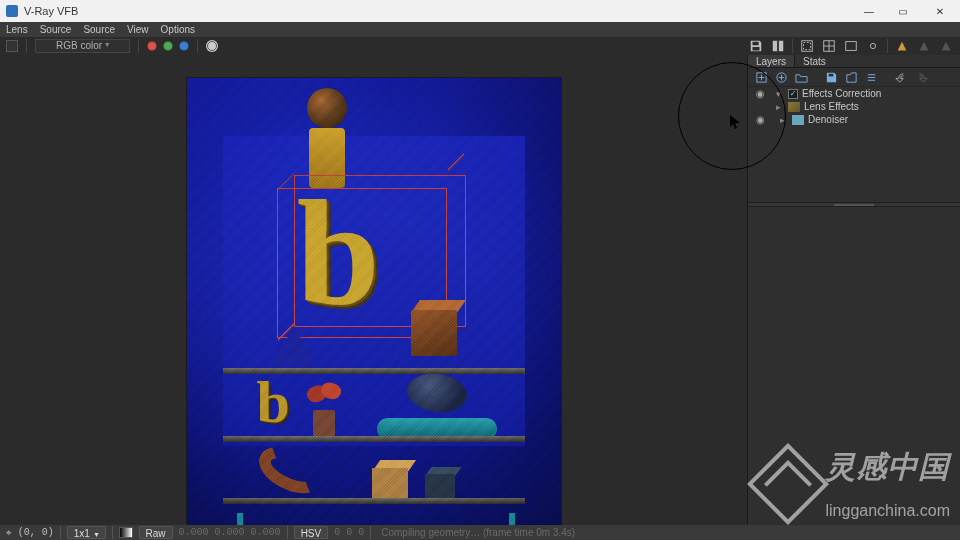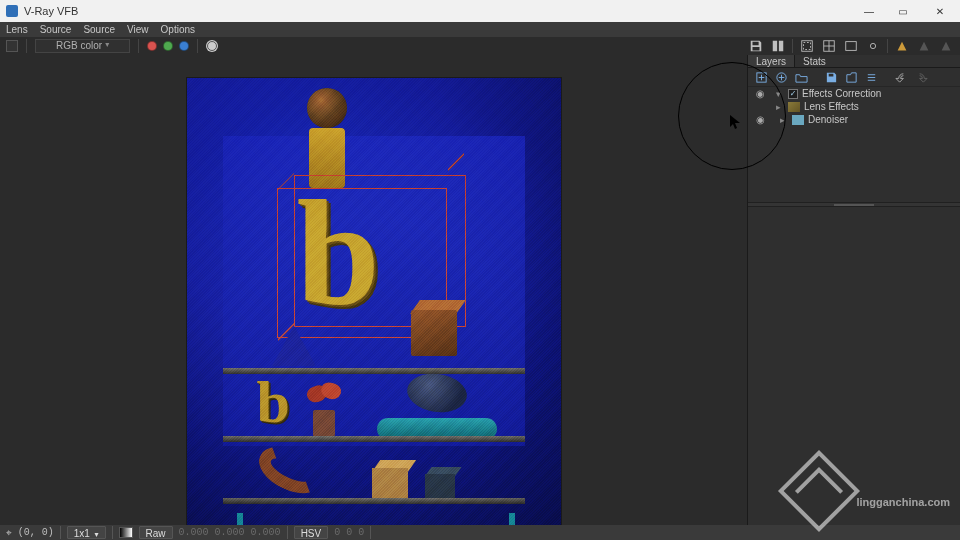--- a/index.html
+++ b/index.html
@@ -164,21 +164,21 @@
   .statusbar { height:15px; background:#3a3a3a; display:flex; align-items:center; font-size:10px; color:#bdbdbd; padding:0 6px; gap:6px; position:relative; }
   .statusbar .chip { padding:0 6px; height:13px; line-height:13px; background:#444; border:1px solid #555; border-radius:1px; color:#ddd; }
   .statusbar .mono { font-family: Liberation Mono, monospace; }
   .statusbar .sep { width:1px; height:13px; background:#555; }
   .statusbar .dimt{ color:#6a6a6a; }
   .statusbar .grad{ width:14px; height:11px; background:linear-gradient(90deg,#000,#fff); border:1px solid #555; }
   .watermark { position:fixed; right:10px; bottom:20px; color:rgba(255,255,255,.55); font-weight:700; font-style:italic; display:flex; align-items:center; gap:8px; pointer-events:none; }
   .watermark .logo { width:58px; height:58px; border:4px solid rgba(255,255,255,.55); transform:rotate(45deg); position:relative; }
   .watermark .logo::after { content:""; position:absolute; inset:8px; border:4px solid rgba(255,255,255,.55); border-right:none; border-bottom:none; }
   .watermark .txt { font-size:30px; letter-spacing:1px; }
-  .watermark .dom { font-size:11px; font-weight:700; font-style:normal; margin-top:22px; display:block; }
+  .watermark .dom { font-size:16px; font-weight:400; font-style:normal; margin-top:14px; display:block; }
 </style>
 </head>
 <body>
 
 <div class="titlebar">
   <span class="app-icon"></span>
   <span>V-Ray VFB</span>
   <div class="winbtn">
     <div>—</div>
     <div>▭</div>
@@ -386,20 +386,22 @@
     <span style="font-size:8px;margin-left:2px;">▾</span>
   </span>
   <span class="sep"></span>
   <span class="grad"></span>
   <span class="chip">Raw</span>
   <span class="mono dimt">0.000  0.000  0.000</span>
   <span class="sep"></span>
   <span class="chip">HSV</span>
   <span class="mono dimt">0      0      0</span>
   <span class="sep"></span>
+  <span class="dimt" style="margin-left:4px;">Compiling geometry… (frame time  0m  3.4s)</span>
 </div>
 
 <div class="watermark">
   <div class="logo"></div>
   <div>
+    <span class="txt">灵感中国</span>
     <span class="dom">lingganchina.com</span>
   </div>
 </div>
 
 </body></html>

